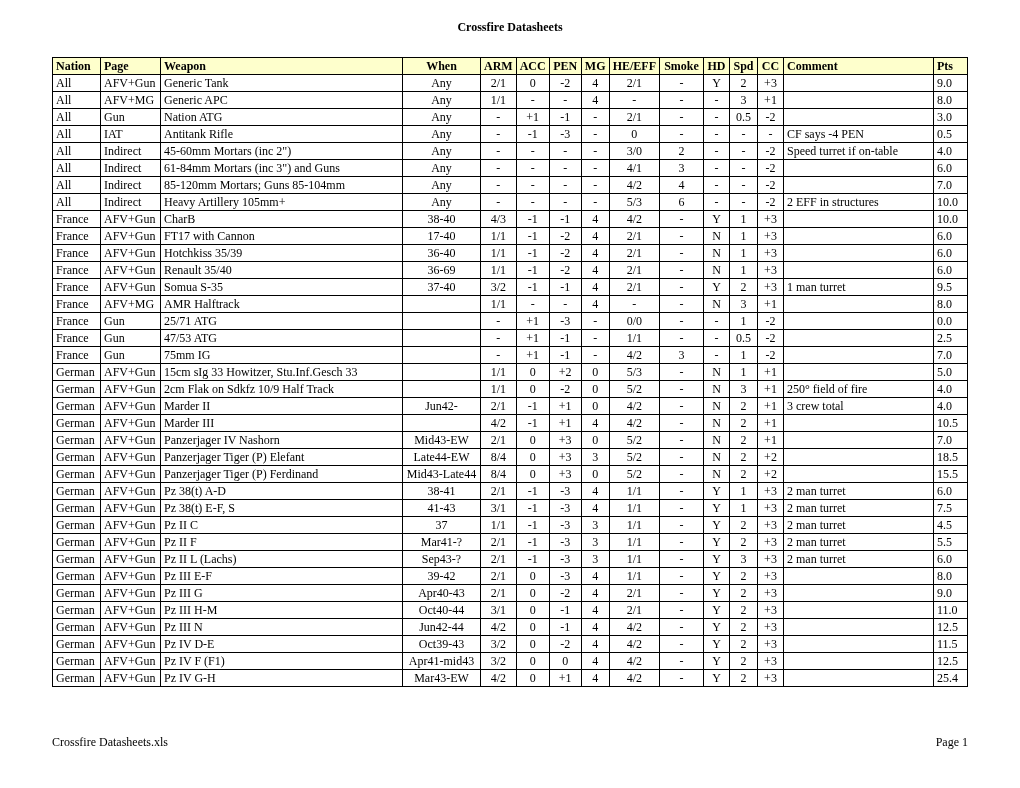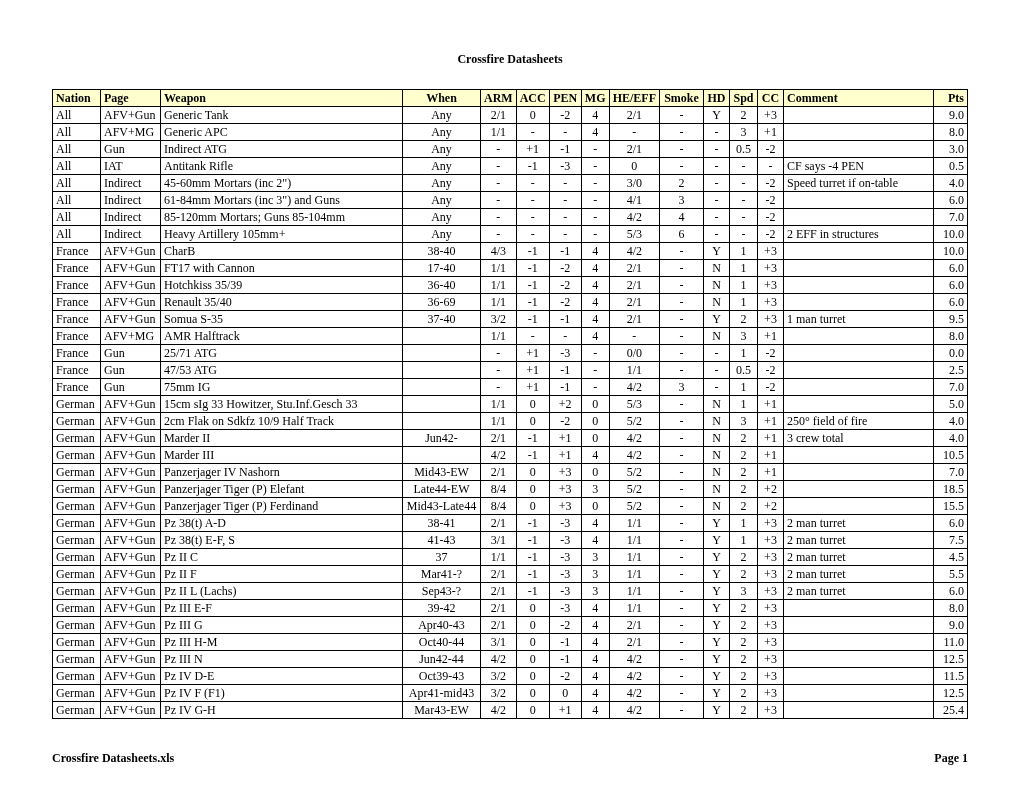--- a/index.html
+++ b/index.html
@@ -7,61 +7,60 @@
     font-size: 12px;
     margin: 0;
     padding: 20px 52px;
     background: #fff;
     color: #000;
   }
   .title {
     text-align: center;
     font-weight: bold;
     margin-bottom: 22px;
-    margin-top: 32px;
   }
   table {
     border-collapse: collapse;
     width: 100%;
   }
   th, td {
     border: 1px solid #000;
     padding: 1px 3px;
     font-weight: normal;
     white-space: nowrap;
     height: 14px;
     line-height: 14px;
   }
   th {
     background: #feffcc;
     font-weight: bold;
     text-align: left;
   }
   th.c, td.c { text-align: center; }
-  th.r, td.r { text-align: right; }
+  th.r, td.r { }
   col.nation { width: 48px; }
   col.type { width: 60px; }
   col.weapon { width: auto; }
   col.when { width: 78px; }
   col.arm { width: 34px; }
   col.acc { width: 32px; }
   col.pen { width: 32px; }
   col.mg { width: 28px; }
   col.heeff { width: 50px; }
   col.smoke { width: 44px; }
   col.hd { width: 26px; }
   col.spd { width: 28px; }
   col.cc { width: 26px; }
   col.comment { width: 150px; }
   col.pts { width: 34px; }
   .footer {
-    margin-top: 32px;
+    margin-top: 48px;
     display: flex;
     justify-content: space-between;
-    font-weight: bold;
+    font-weight: normal;
   }
 </style>
 </head>
 <body>
 
 <div class="title">Crossfire Datasheets</div>
 
 <table>
   <colgroup>
     <col class="nation">
@@ -130,21 +129,21 @@
         <td class="c">-</td>
         <td class="c">-</td>
         <td class="c">3</td>
         <td class="c">+1</td>
         <td class=""></td>
         <td class="r">8.0</td>
       </tr>
       <tr>
         <td class="">All</td>
         <td class="">Gun</td>
-        <td class="">Indirect ATG</td>
+        <td class="">Nation ATG</td>
         <td class="c">Any</td>
         <td class="c">-</td>
         <td class="c">+1</td>
         <td class="c">-1</td>
         <td class="c">-</td>
         <td class="c">2/1</td>
         <td class="c">-</td>
         <td class="c">-</td>
         <td class="c">0.5</td>
         <td class="c">-2</td>

